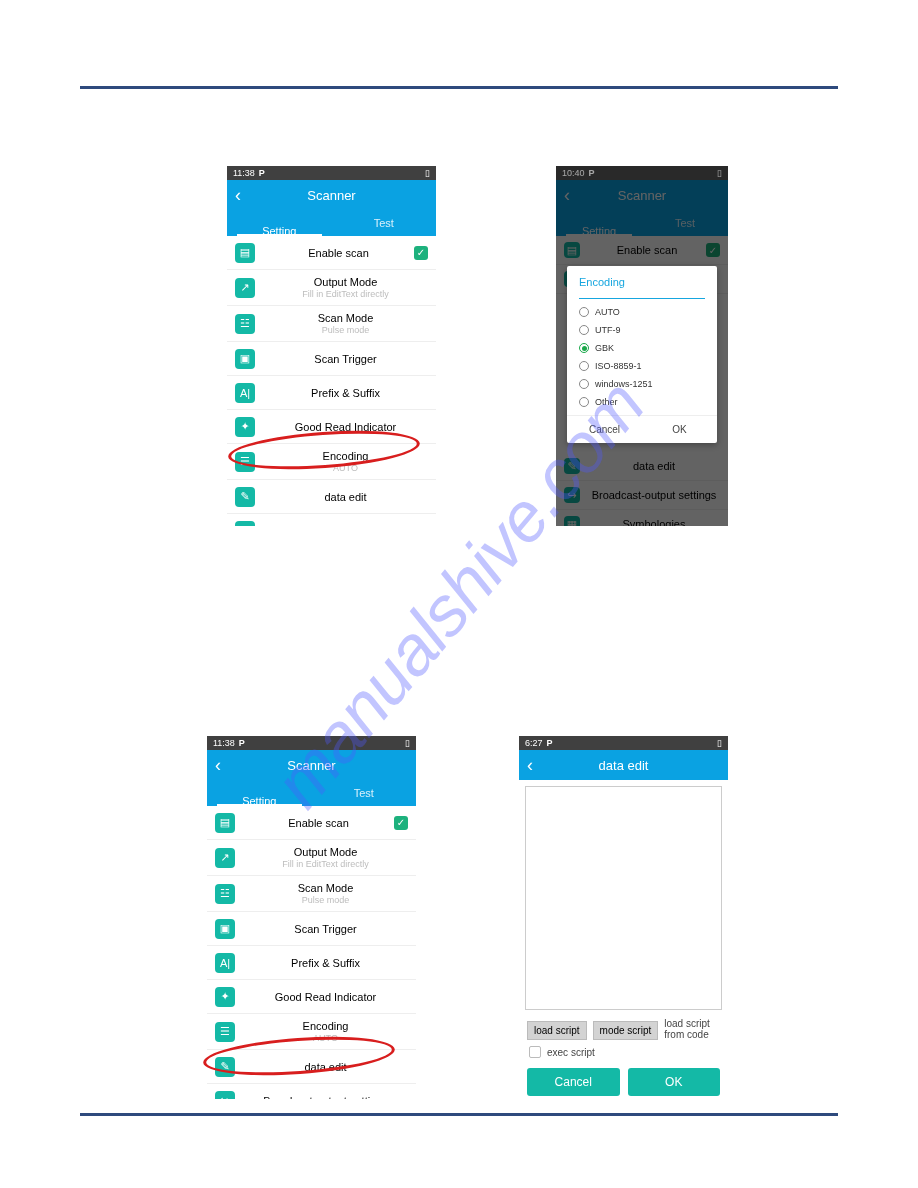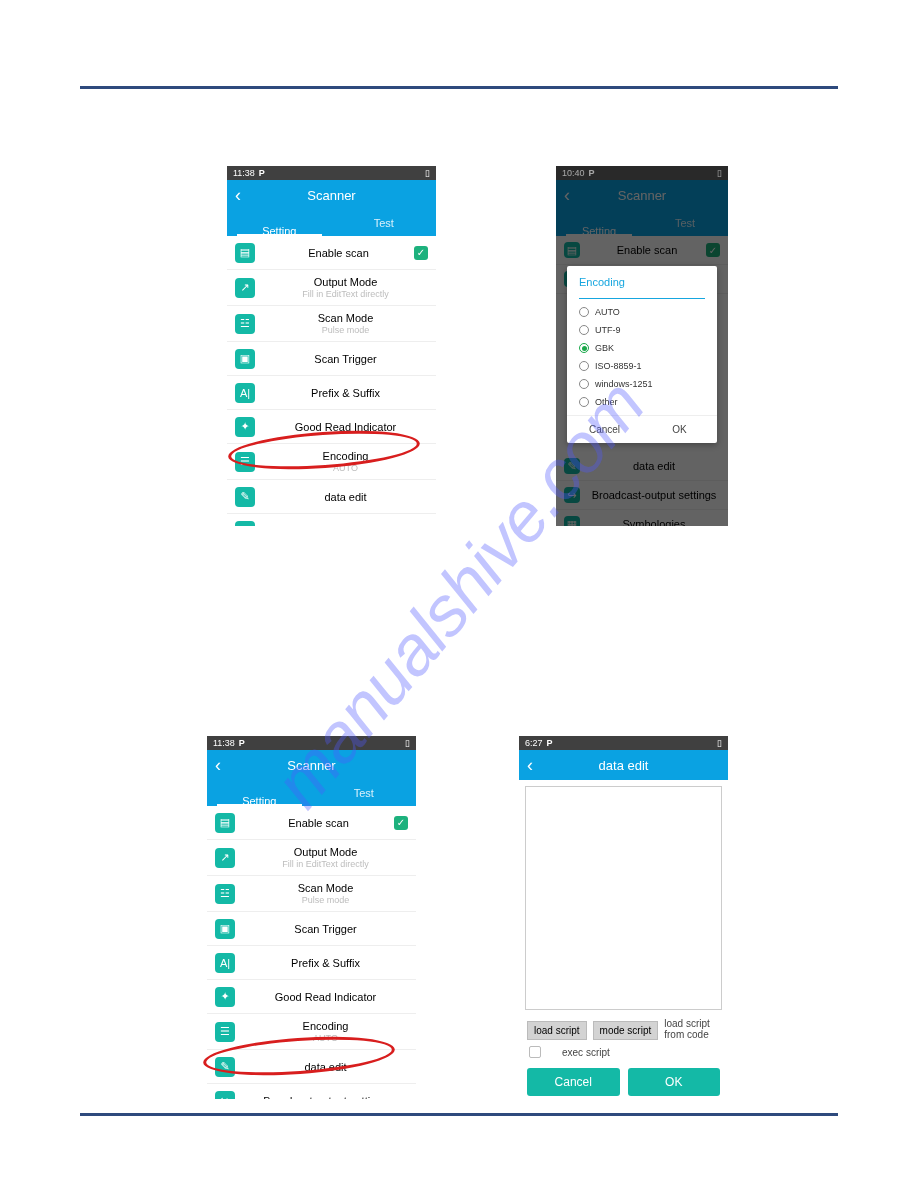--- a/index.html
+++ b/index.html
@@ -45,21 +45,21 @@
   .dialog .radio.sel::after { content: ""; position: absolute; inset: 1.5px; background: #1aa94b; border-radius: 50%; }
   .dialog .dlg-actions { display: flex; border-top: 1px solid #eee; }
   .dialog .dlg-actions div { flex: 1; text-align: center; padding: 8px 0; font-size: 10px; color: #444; cursor: pointer; }
 
   .circle-red { position: absolute; border: 3px solid #d81e1e; border-radius: 50%; transform: rotate(-4deg); pointer-events: none; }
 
   .p4 .editarea { border: 1px solid #ccc; height: 224px; margin: 6px; background: #fff; }
   .p4 .btnrow { display: flex; align-items: flex-end; gap: 6px; padding: 2px 8px; font-size: 10px; }
   .p4 .greybtn { background: #d3d3d3; border: 1px solid #bbb; padding: 3px 6px; cursor: pointer; font-size: 10px; }
   .p4 .hint { color: #444; font-size: 10px; flex: 1; }
-  .p4 .chkrow { display: flex; align-items: center; gap: 21px; padding: 4px 10px; font-size: 10px; color: #444; }
+  .p4 .chkrow { display: flex; align-items: center; gap: 6px; padding: 4px 10px; font-size: 10px; color: #444; }
   .p4 .chkbox { width: 12px; height: 12px; border: 1px solid #bbb; background: #fff; border-radius: 2px; }
   .p4 .teal { display: flex; gap: 8px; padding: 6px 8px 8px; }
   .p4 .teal .tbtn { flex: 1; background: #14b9a6; color: #fff; text-align: center; padding: 7px 0; border-radius: 3px; font-size: 12px; cursor: pointer; }
 
   .watermark { position: absolute; left: 50%; top: 50%; transform: translate(-50%,-50%) rotate(-50deg); font-size: 70px; font-style: italic; color: rgba(80,90,255,.35); pointer-events: none; letter-spacing: -1px; white-space: nowrap; }
 </style>
 </head>
 <body>
 
 <div class="hr top"></div>

